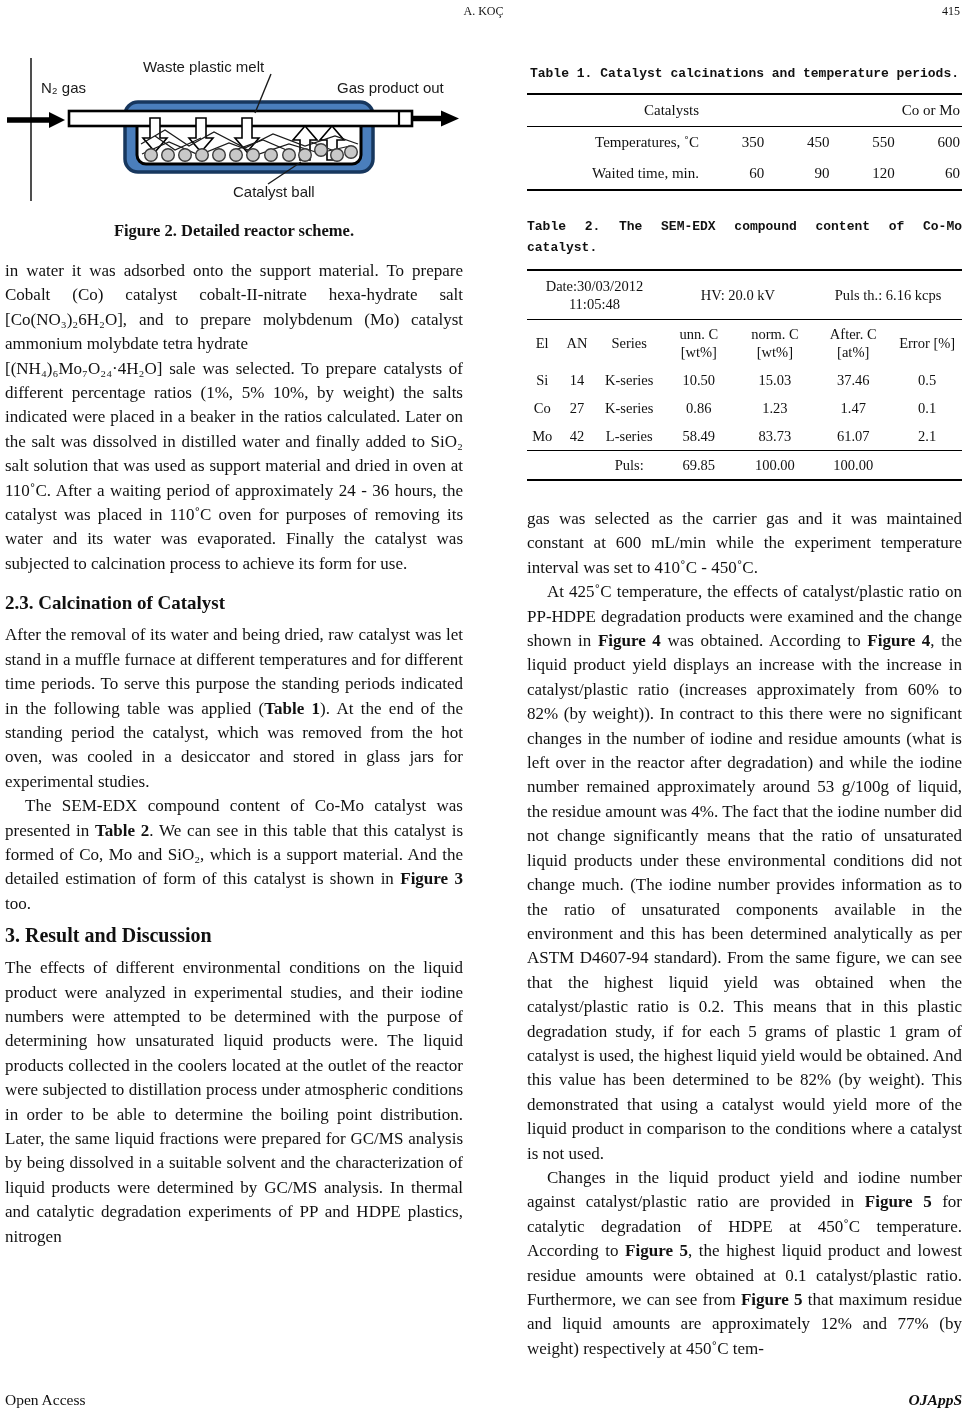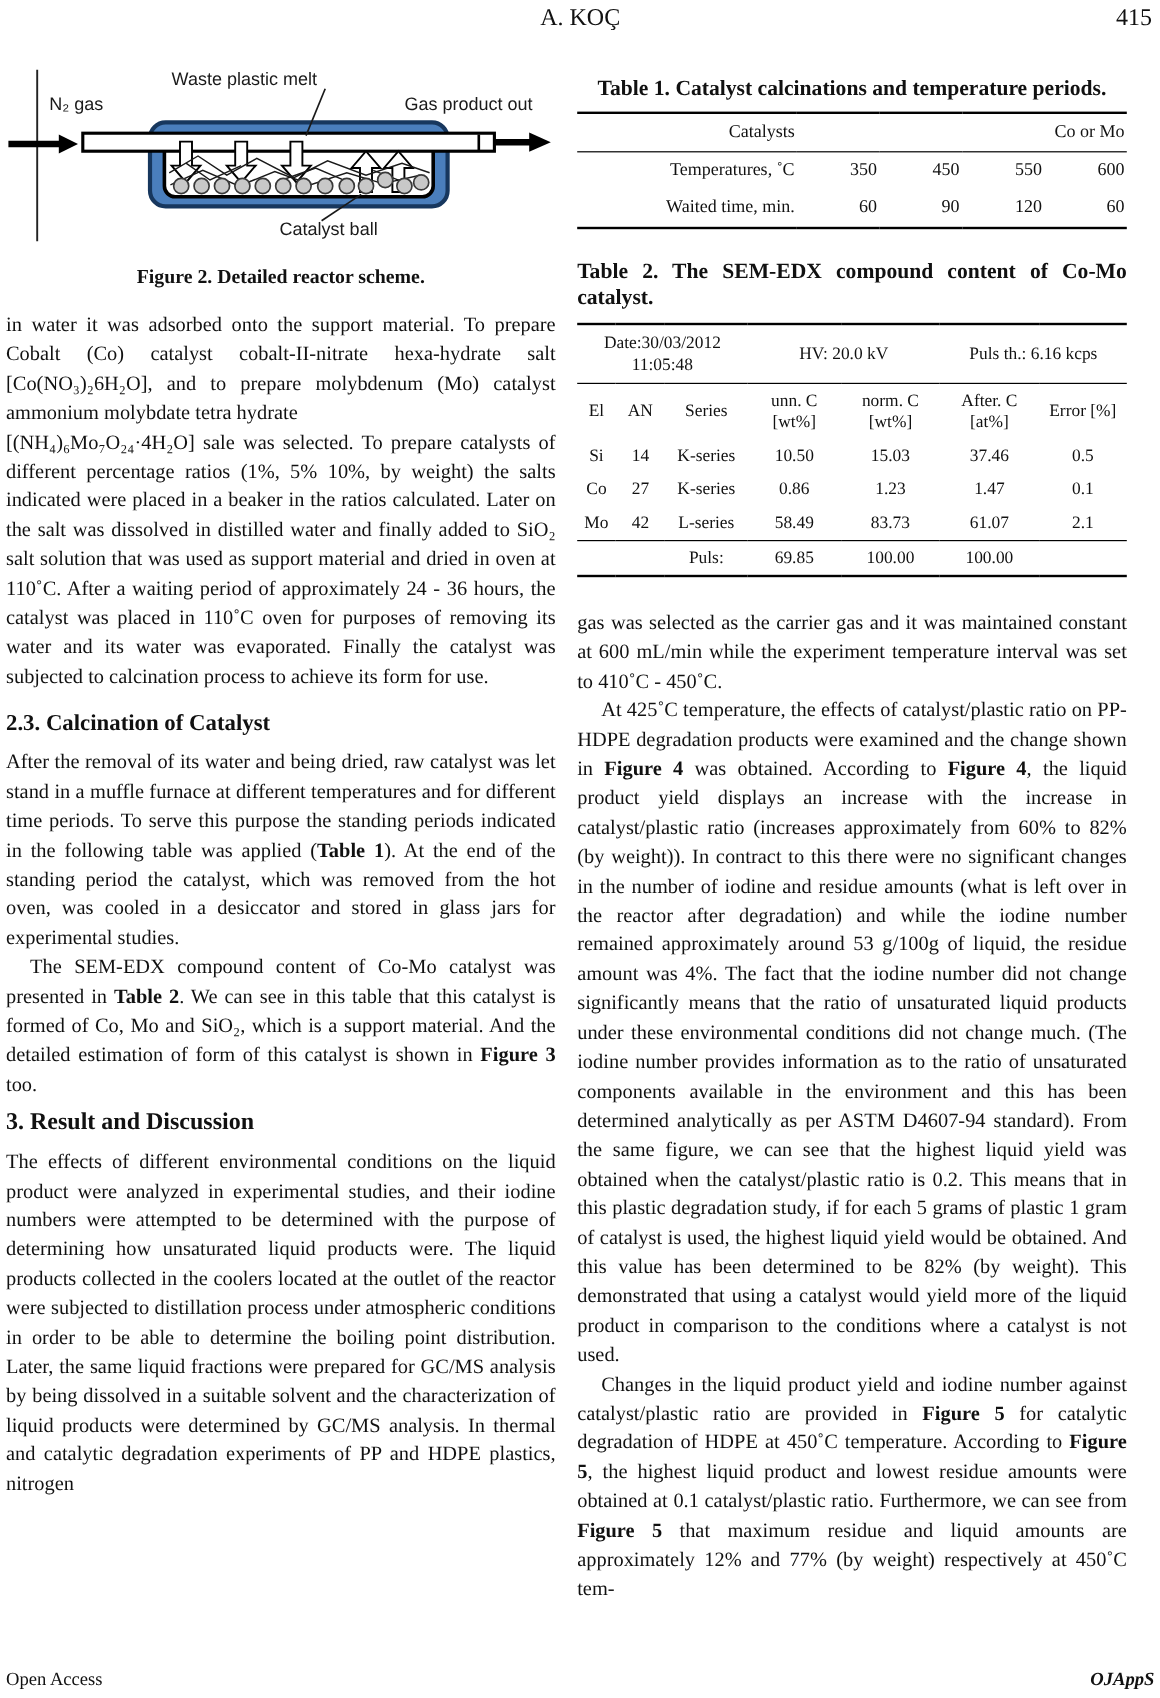--- a/index.html
+++ b/index.html
@@ -6,24 +6,24 @@
   .page{
     position:relative;
     width:967px;height:1415px;
     box-sizing:border-box;
     padding:4px 5px 0 5px;
     background:#ffffff;
     color:#111;
     font-family:"Liberation Serif","DejaVu Serif",serif;
     overflow:hidden;
   }
-  .page-header{position:relative;height:22px;font-size:20px;}
+  .page-header{position:relative;height:22px;font-size:12px;}
   .page-header .author{position:absolute;left:0;right:0;text-align:center;}
   .page-header .pageno{position:absolute;right:2px;top:0;}
-  .columns{display:flex;gap:18px;margin-top:32px;}
+  .columns{display:flex;gap:64px;margin-top:32px;}
   .col{width:458px;box-sizing:border-box;}
   p.body{
     margin:0;
     font-size:17px;line-height:24.4px;
     text-align:justify;
   }
   p.body.indent{text-indent:20px;}
   h2.sec{
     font-size:19px;line-height:23px;
     margin:15px 0 9px 0;
@@ -34,21 +34,21 @@
   .figure-area .flabel{
     position:absolute;
     font-family:"Liberation Sans","DejaVu Sans",sans-serif;
     font-size:15px;line-height:16px;color:#1a1a1a;white-space:nowrap;
   }
   .fig-caption{
     margin-top:12px;margin-bottom:0;
     text-align:center;font-weight:bold;font-size:16.5px;line-height:22px;
   }
   
-  .table-title{font-weight:bold;font-size:18px;line-height:21px;margin:0 0 9px 0;}
+  .table-title{font-weight:bold;font-size:13px;line-height:21px;margin:0 0 9px 0;font-family:Liberation Mono, monospace;}
   .tt-center{text-align:center;margin-top:5px;}
   .tt-left{text-align:justify;margin-top:25px;margin-bottom:11px;}
   table.datatable{
     width:100%;border-collapse:collapse;
     font-size:15px;line-height:19px;
     border-top:2px solid #000;border-bottom:2px solid #000;
     margin:0;
   }
   table.datatable td,table.datatable th{
     font-weight:normal;text-align:center;vertical-align:middle;

